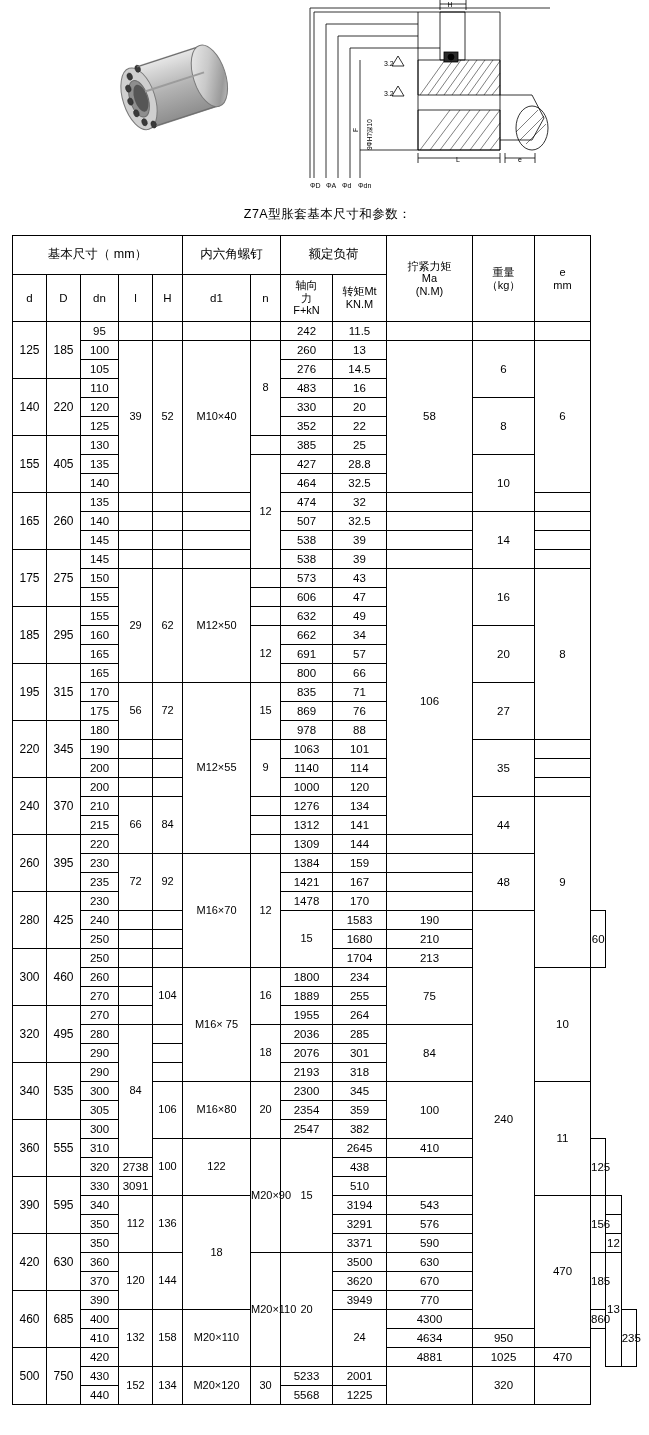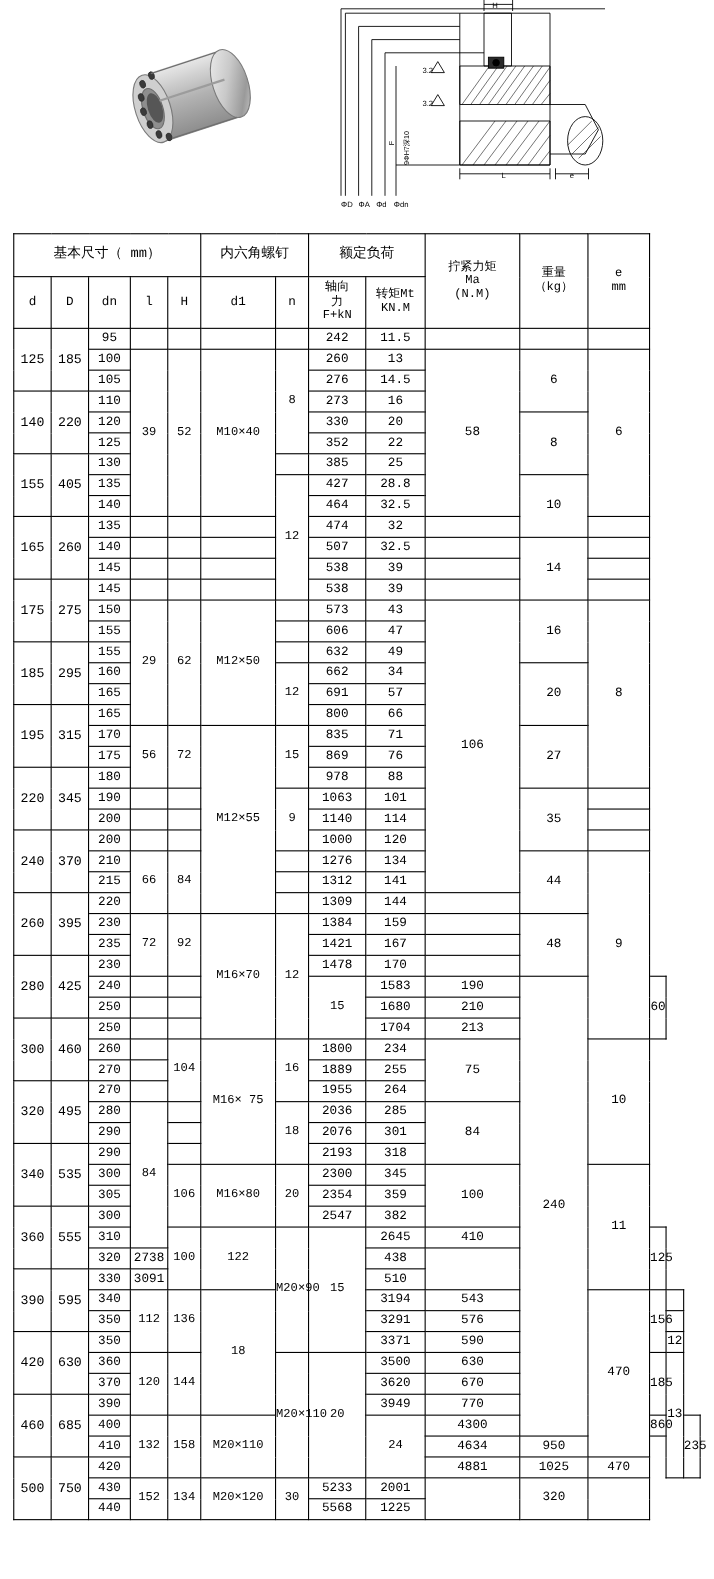--- a/index.html
+++ b/index.html
@@ -17,21 +17,20 @@
   }
   .caption span{display:inline-block;padding-left:6px;}
 
   
   table.spec{
     border-collapse:collapse;
     width:625px;
     margin:12px auto;
     table-layout:fixed;
     font-size:11.5px;
-    font-family:Liberation Mono, monospace;
   }
   table.spec td,table.spec th{
     border:1px solid #000;
     text-align:center;
     vertical-align:middle;
     padding:0;
     line-height:1.05;
     font-weight:normal;
   }
   .hdr-top td{height:38px;font-size:12.5px;}
@@ -183,20 +182,23 @@
         <text x="42" y="188">Φd</text>
         <text x="58" y="188">Φdn</text>
       </g>
       <g font-family="'Liberation Sans',sans-serif" font-size="6.5" fill="#000">
         <text transform="translate(72,150) rotate(-90)">9ΦH7深10</text>
         <text transform="translate(58,132) rotate(-90)">F</text>
       </g>
     </svg>
   </div>
 
+  <div class="caption">
+    <span>Z7A型胀套基本尺寸和参数：</span>
+  </div>
 
   <table class="spec">
     <colgroup>
       <col class="c-d">
         <col class="c-D">
         <col class="c-dn">
         <col class="c-l">
         <col class="c-H">
       <col class="c-d1">
         <col class="c-n">
@@ -273,21 +275,21 @@
         </tr>
         <tr>
           <td>105</td>
           <td>276</td>
           <td>14.5</td>
         </tr>
         <tr>
           <td class="d" rowspan="3">140</td>
           <td class="D" rowspan="3">220</td>
           <td>110</td>
-          <td>273</td>
+          <td>483</td>
           <td>16</td>
         </tr>
         <tr>
           <td>120</td>
           <td>330</td>
           <td>20</td>
           <td rowspan="3">8</td>
         </tr>
         <tr>
           <td>125</td>

